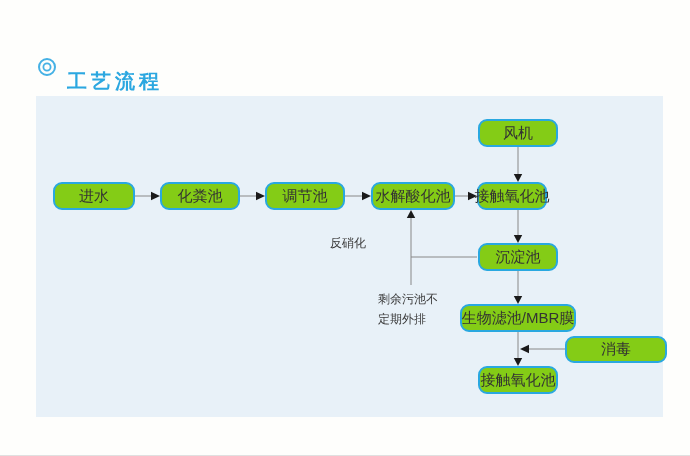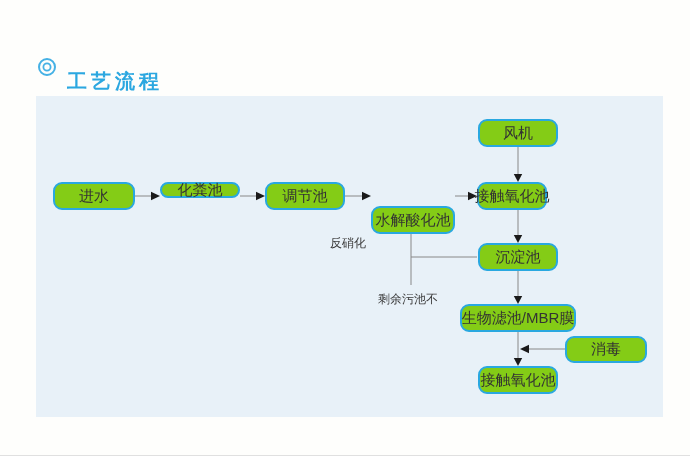--- a/index.html
+++ b/index.html
@@ -19,28 +19,28 @@
     background:#e8f1f8;
   }
   .connectors{position:absolute;left:0;top:0;width:690px;height:456px;pointer-events:none;}
   .node{
     position:absolute;box-sizing:border-box;
     background:#84cc16;border:2px solid #29a8e0;border-radius:9px;
     display:flex;align-items:center;justify-content:center;
     font-size:15px;color:#333333;white-space:nowrap;
   }
   .n-inlet        {left:53px; top:182px;width:82px; height:28px;}
-  .n-septic       {left:160px;top:182px;width:80px; height:16px;}
+  .n-septic       {left:160px;top:182px;width:80px; height:28px;}
   .n-regulation   {left:265px;top:182px;width:80px; height:28px;}
-  .n-hydrolysis   {left:371px;top:182px;width:84px; height:28px;margin-top:24px;}
+  .n-hydrolysis   {left:371px;top:182px;width:84px; height:28px;}
   .n-contact      {left:477px;top:182px;width:70px; height:28px;}
   .n-blower       {left:478px;top:119px;width:80px; height:28px;}
   .n-sedimentation{left:478px;top:243px;width:80px; height:28px;}
   .n-biofilter    {left:460px;top:304px;width:116px;height:28px;}
-  .n-disinfection {left:565px;top:336px;width:82px; height:27px;}
+  .n-disinfection {left:565px;top:336px;width:102px; height:27px;}
   .n-discharge    {left:478px;top:366px;width:80px; height:28px;}
   .annotation{
     position:absolute;font-size:12px;color:#3a3a3a;line-height:20px;white-space:nowrap;
   }
   .a-denitrification{left:330px;top:233px;}
   .a-sludge{left:378px;top:289px;}
   .bottom-hairline{
     position:absolute;left:0;bottom:0;width:690px;height:1px;background:#e0e0e0;
   }
 </style>
@@ -95,15 +95,16 @@
 <div class="node n-contact">接触氧化池</div>
 <div class="node n-blower">风机</div>
 <div class="node n-sedimentation">沉淀池</div>
 <div class="node n-biofilter">生物滤池/MBR膜</div>
 <div class="node n-disinfection">消毒</div>
 <div class="node n-discharge">接触氧化池</div>
 
 <div class="annotation a-denitrification">反硝化</div>
 <div class="annotation a-sludge">
   <div>剩余污池不</div>
+  <div>定期外排</div>
 </div>
 
 <div class="bottom-hairline"></div>
 
 </body></html>

